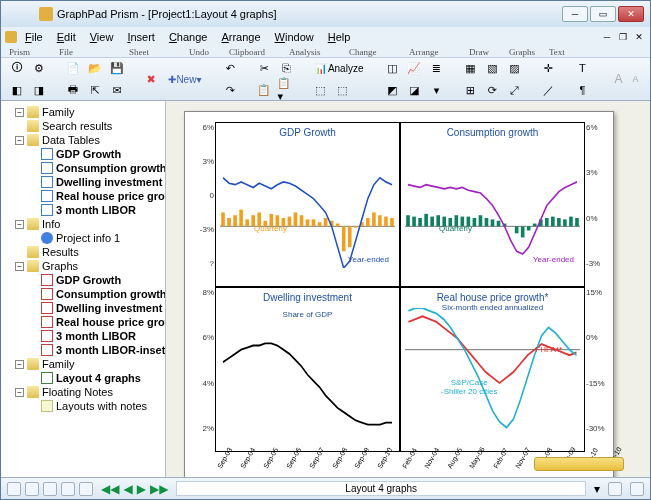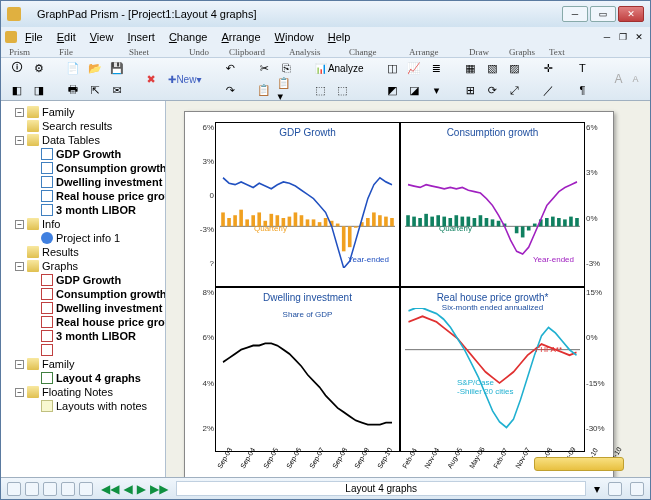--- a/index.html
+++ b/index.html
@@ -1,20 +1,20 @@
 <!DOCTYPE html>
 <html><head>
 <meta charset="utf-8">
 <style>
 * { box-sizing: border-box; margin: 0; padding: 0; }
 body { font-family: "Segoe UI", Tahoma, sans-serif; font-size: 11px; overflow: hidden; }
 
 .window { width: 651px; height: 500px; border: 1px solid #5a7aa0; display: flex; flex-direction: column; background: #e8f0f8; }
 .titlebar { height: 26px; background: linear-gradient(#eef4fb,#d0e2f0); display: flex; align-items: center; padding: 0 6px; justify-content: space-between; }
-.titlebar-left { display: flex; align-items: center; gap: 16px; }
+.titlebar-left { display: flex; align-items: center; gap: 4px; margin-left: 32px; }
 .titlebar-right { display: flex; gap: 2px; }
 .app-icon { width: 14px; height: 14px; background: #e0b040; border-radius: 2px; }
 .winbtn { width: 26px; height: 16px; border: 1px solid #8aa; border-radius: 2px; font-size: 9px; display: flex; align-items: center; justify-content: center; background: #f0f6fc; cursor: pointer; }
 .close-btn { background: linear-gradient(#e08080,#c04040); color: #fff; border-color: #a03030; }
 .menubar { height: 20px; display: flex; align-items: center; padding: 0 4px; gap: 2px; background: #e8f0f8; }
 .menuitem { padding: 2px 6px; cursor: pointer; }
 .menuitem u { text-decoration: underline; }
 .mdi-controls { margin-left: auto; display: flex; gap: 2px; }
 .mdi-btn { width: 14px; height: 14px; font-size: 9px; display: flex; align-items: center; justify-content: center; cursor: pointer; }
 
@@ -321,20 +321,21 @@
                 <span class="tree-label bold">Real house price growth</span>
               </li>
               <li>
                 <span class="noexp"></span>
                 <span class="ic ic-graph"></span>
                 <span class="tree-label bold">3 month LIBOR</span>
               </li>
               <li>
                 <span class="noexp"></span>
                 <span class="ic ic-graph"></span>
+                <span class="tree-label bold">3 month LIBOR-inset</span>
               </li>
             </ul>
         <li>
               <span class="exp">−</span>
               <span class="ic ic-folder"></span>
               <span class="tree-label">Family</span>
             </li>
         <ul id="layouts-list">
               <li>
                 <span class="noexp"></span>
@@ -481,21 +482,21 @@
                 <span>0%</span>
                 <span>-15%</span>
                 <span>-30%</span>
               </div>
               <div class="plot"><svg viewBox="0 0 175 100" preserveAspectRatio="none">
                   <line x1="0" y1="33.33333333333334" x2="175" y2="33.33333333333334" stroke="#000" stroke-width="0.5"></line>
                   <path d="M3.5 11.111111111111114 L10.5 8.888888888888886 L17.5 6.666666666666671 L24.5 8.888888888888886 L31.5 11.111111111111114 L38.5 15.555555555555557 L45.5 20 L52.5 24.444444444444443 L59.5 31.111111111111114 L66.5 37.77777777777778 L73.5 44.44444444444444 L80.5 51.111111111111114 L87.5 55.55555555555556 L94.5 60 L101.5 55.55555555555556 L108.5 51.111111111111114 L115.5 44.44444444444444 L122.5 37.77777777777778 L129.5 33.33333333333334 L136.5 28.888888888888886 L143.5 31.111111111111114 L150.5 33.33333333333334 L157.5 35.55555555555556 L164.5 37.77777777777778 L171.5 35.55555555555556" fill="none" stroke="#e03030" stroke-width="1.5"></path>
                   <path d="M3.5 2.2222222222222285 L10.5 0 L17.5 0 L24.5 2.2222222222222285 L31.5 4.444444444444443 L38.5 8.888888888888886 L45.5 15.555555555555557 L52.5 24.444444444444443 L59.5 33.33333333333334 L66.5 44.44444444444444 L73.5 55.55555555555556 L80.5 68.88888888888889 L87.5 82.22222222222223 L94.5 91.11111111111111 L101.5 95.55555555555556 L108.5 88.88888888888889 L115.5 73.33333333333333 L122.5 55.55555555555556 L129.5 37.77777777777778 L136.5 22.222222222222214 L143.5 15.555555555555557 L150.5 20 L157.5 26.66666666666667 L164.5 33.33333333333334 L171.5 37.77777777777778" fill="none" stroke="#20b0d0" stroke-width="1.5"></path>
                 </svg></div>
               <div class="small-label" style="position:absolute;right:22px;top:35%;color:#e03030">FHFA**</div>
-              <div class="small-label" style="position:absolute;left:28px;top:55%;color:#20b0d0;white-space:pre;">S&amp;P/Case
+              <div class="small-label" style="position:absolute;left:12px;top:55%;color:#20b0d0;white-space:pre;text-align:center">S&amp;P/Case
 -Shiller 20 cities</div>
               <div class="axis-x">
                 <span>Feb-04</span>
                 <span>Nov-04</span>
                 <span>Aug-05</span>
                 <span>May-06</span>
                 <span>Feb-07</span>
                 <span>Nov-07</span>
                 <span>Aug-08</span>
                 <span>May-09</span>

